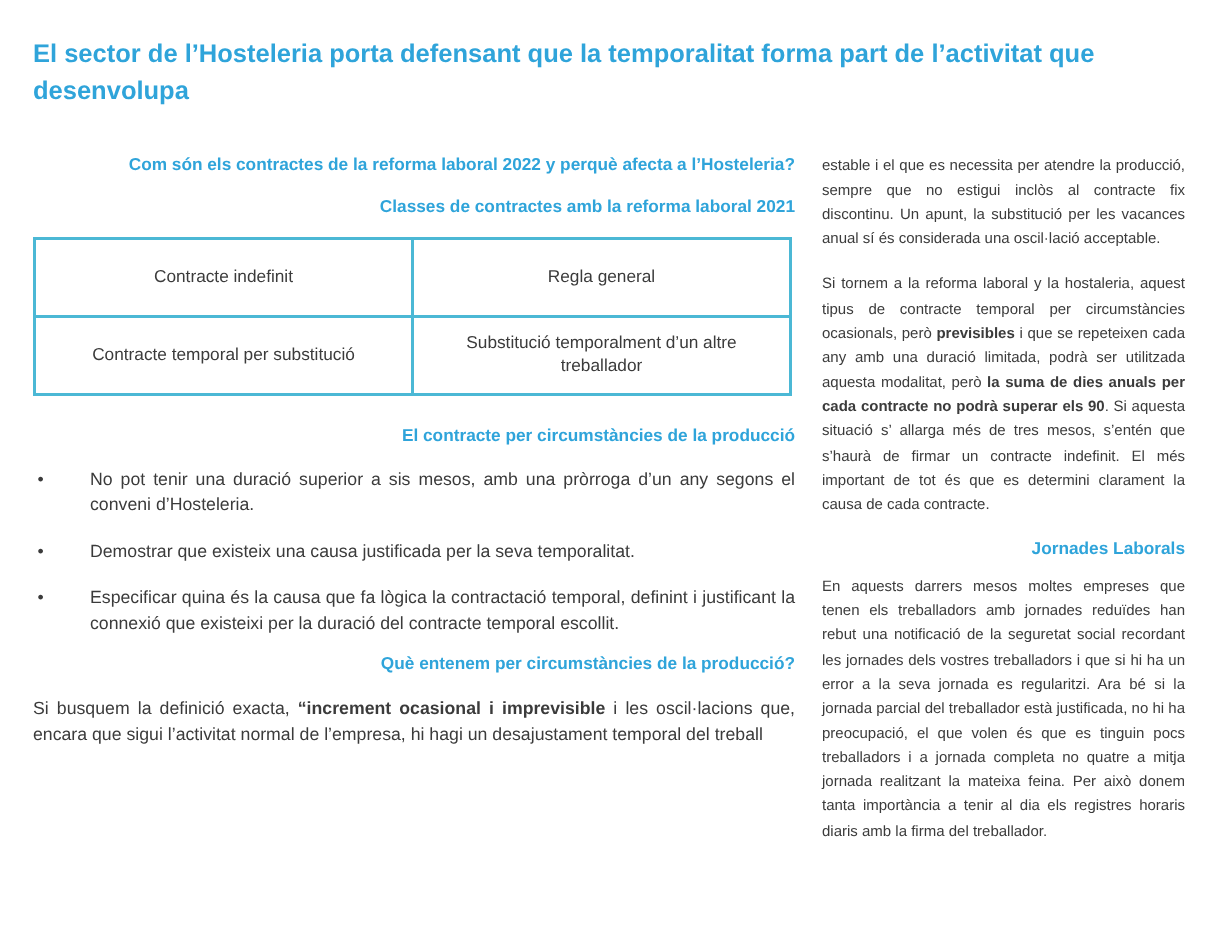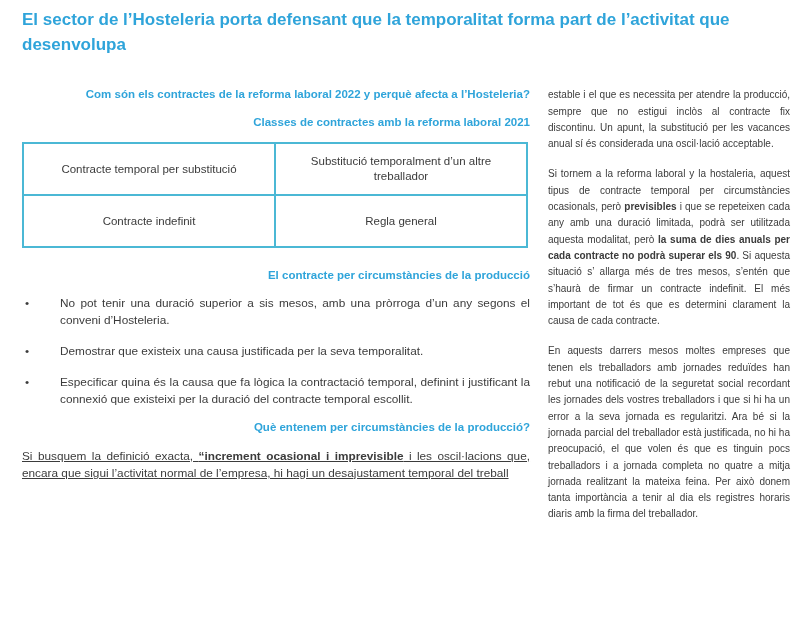--- a/index.html
+++ b/index.html
@@ -12,21 +12,21 @@
     margin: 0;
     padding: 0;
     background: #ffffff;
     font-family: "Liberation Sans", sans-serif;
     color: var(--text);
   }
   .page {
     width: 805px;
     height: 627px;
     overflow: hidden;
-    padding: 8px 15px 0 22px;
+    padding: 24px 15px 0 22px;
     background: #ffffff;
   }
   .title {
     font-size: 17px;
     line-height: 1.45;
     font-weight: 700;
     color: var(--accent);
     margin: 0 0 30px 0;
     max-width: 766px;
   }
@@ -45,21 +45,21 @@
     margin: 0 0 13px 0;
     line-height: 1.25;
     text-align: right;
   }
   .col-left p.body {
     font-size: 11.8px;
     line-height: 17px;
     text-align: justify;
     margin: 0 0 20px 0;
   }
-  .col-left p.body.last { margin-bottom: 0; text-decoration: underline; }
+  .col-left p.body.last { margin-bottom: 0; }
 
   table.contracts {
     width: 506px;
     border-collapse: collapse;
     margin: 2px 0 20px 0;
   }
   table.contracts td {
     border: 2px solid var(--table-border);
     text-align: center;
     vertical-align: middle;
@@ -110,26 +110,26 @@
 
     <div class="col-left">
 
       <h2 class="section">Com són els contractes de la reforma laboral 2022 y perquè afecta a l’Hosteleria?</h2>
 
       <h2 class="section">Classes de contractes amb la reforma laboral 2021</h2>
 
       <table class="contracts">
         <tbody>
           <tr>
+            <td>Contracte indefinit</td>
+            <td>Regla general</td>
+          </tr>
+          <tr>
             <td>Contracte temporal per substitució</td>
             <td>Substitució temporalment d’un altre treballador</td>
-          </tr>
-          <tr>
-            <td>Contracte indefinit</td>
-            <td>Regla general</td>
           </tr>
         </tbody>
       </table>
 
       <h2 class="section">El contracte per circumstàncies de la producció</h2>
 
       <ul class="bullets">
         <li>
           <span class="bullet-marker">•</span>
           <span class="bullet-text">No pot tenir una duració superior a sis mesos, amb una pròrroga d’un any segons el conveni d’Hosteleria.</span>
@@ -149,19 +149,20 @@
       <p class="body last"><span>Si busquem la definició exacta, </span><strong>“increment ocasional i imprevisible</strong><span> i les oscil·lacions que, encara que sigui l’activitat normal de l’empresa, hi hagi un desajustament temporal del treball</span></p>
 
     </div>
 
     <div class="col-right">
 
       <p class="body">estable i el que es necessita per atendre la producció, sempre que no estigui inclòs al contracte fix discontinu. Un apunt, la substitució per les vacances anual sí és considerada una oscil·lació acceptable.</p>
 
       <p class="body"><span>Si tornem a la reforma laboral y la hostaleria, aquest tipus de contracte temporal per circumstàncies ocasionals, però </span><strong>previsibles</strong><span> i que se repeteixen cada any amb una duració limitada, podrà ser utilitzada aquesta modalitat, però </span><strong>la suma de dies anuals per cada contracte no podrà superar els 90</strong><span>. Si aquesta situació s’ allarga més de tres mesos, s’entén que s’haurà de firmar un contracte indefinit. El més important de tot és que es determini clarament la causa de cada contracte.</span></p>
 
+      <h2 class="section">Jornades Laborals</h2>
 
       <p class="body">En aquests darrers mesos moltes empreses que tenen els treballadors amb jornades reduïdes han rebut una notificació de la seguretat social recordant les jornades dels vostres treballadors i que si hi ha un error a la seva jornada es regularitzi. Ara bé si la jornada parcial del treballador està justificada, no hi ha preocupació, el que volen és que es tinguin pocs treballadors i a jornada completa no quatre a mitja jornada realitzant la mateixa feina. Per això donem tanta importància a tenir al dia els registres horaris diaris amb la firma del treballador.</p>
 
     </div>
 
   </div>
 </div>
 
 </body></html>

